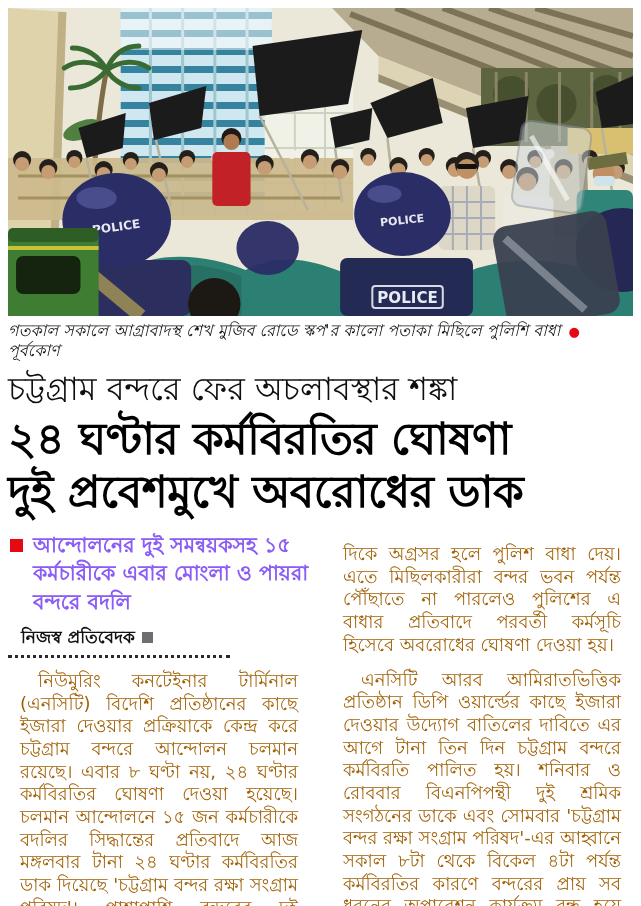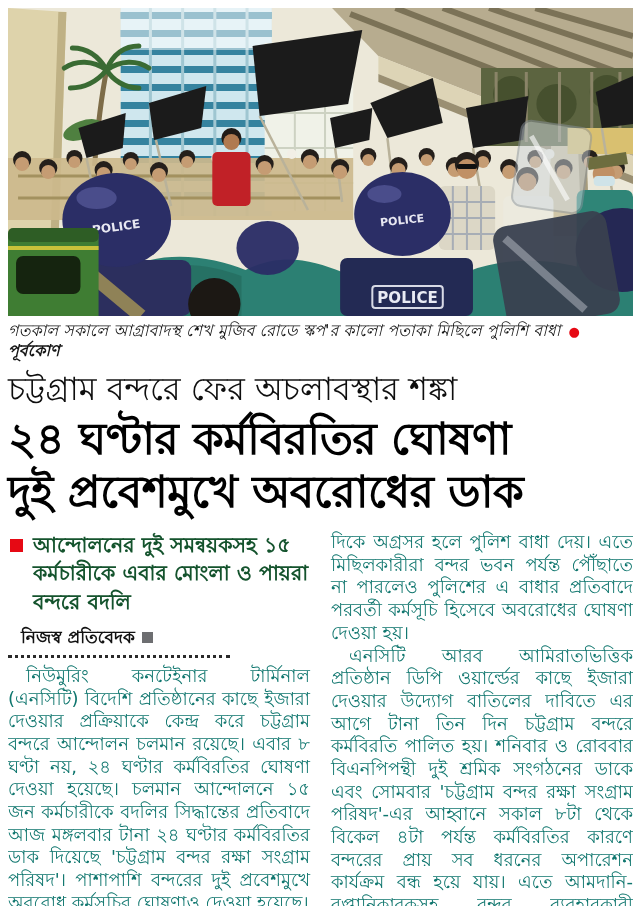--- a/index.html
+++ b/index.html
@@ -9,40 +9,40 @@
     -webkit-font-smoothing:antialiased;
   }
   .page{width:625px;margin:0 auto;padding-top:8px;}
 
   
   .photo-wrap{width:625px;height:308px;position:relative;overflow:hidden;background:#e9e6da;}
   .photo-wrap svg{display:block;width:100%;height:100%;}
 
   
   .caption{margin:5px 0 10px 0;font-size:16px;line-height:1.25;font-style:italic;color:#141414;}
-  .caption .credit{font-weight:700;}
+  .caption .credit{font-weight:400;}
   .caption .cap-dot{color:#e60914;font-style:normal;font-size:13px;padding:0 3px;}
 
   
   .kicker{font-size:32px;line-height:1.15;margin:2px 0 4px 0;font-weight:500;color:#0e0e0e;}
   .headline{font-size:44px;line-height:1.22;font-weight:800;color:#000;letter-spacing:-0.5px;}
   .headline div{white-space:nowrap;}
 
   
   .columns{display:flex;gap:21px;margin-top:12px;height:396px;overflow:hidden;}
   .col{width:302px;flex:none;}
 
-  .subhead{display:flex;align-items:flex-start;font-size:20.5px;font-weight:700;line-height:1.38;color:#14532d;margin-bottom:8px;}
+  .subhead{display:flex;align-items:flex-start;font-size:20.5px;font-weight:700;line-height:1.38;color:#8b5cf6;margin-bottom:8px;}
   .red-square{width:13px;height:13px;background:#e60914;flex:none;margin:8px 10px 0 2px;}
 
   .byline{font-size:17px;font-weight:700;margin:4px 0 3px 13px;}
   .gray-square{display:inline-block;width:11px;height:11px;background:#6d6e71;margin-left:7px;}
   .dotted-rule{width:222px;border-top:3px dotted #2a2a2a;margin:2px 0 7px 0;}
 
-  .bodytext p{margin:0;font-size:18px;line-height:1.26;text-align:justify;text-indent:18px;color:#0f766e;}
+  .bodytext p{margin:12px;font-size:18px;line-height:1.26;text-align:justify;text-indent:18px;color:#a16207;}
   .bodytext p.noindent{text-indent:0;}
 </style>
 </head>
 <body>
 
 <div class="page">
 
   <div class="photo-wrap">
     <svg viewBox="0 0 621 308" preserveAspectRatio="none">
 

